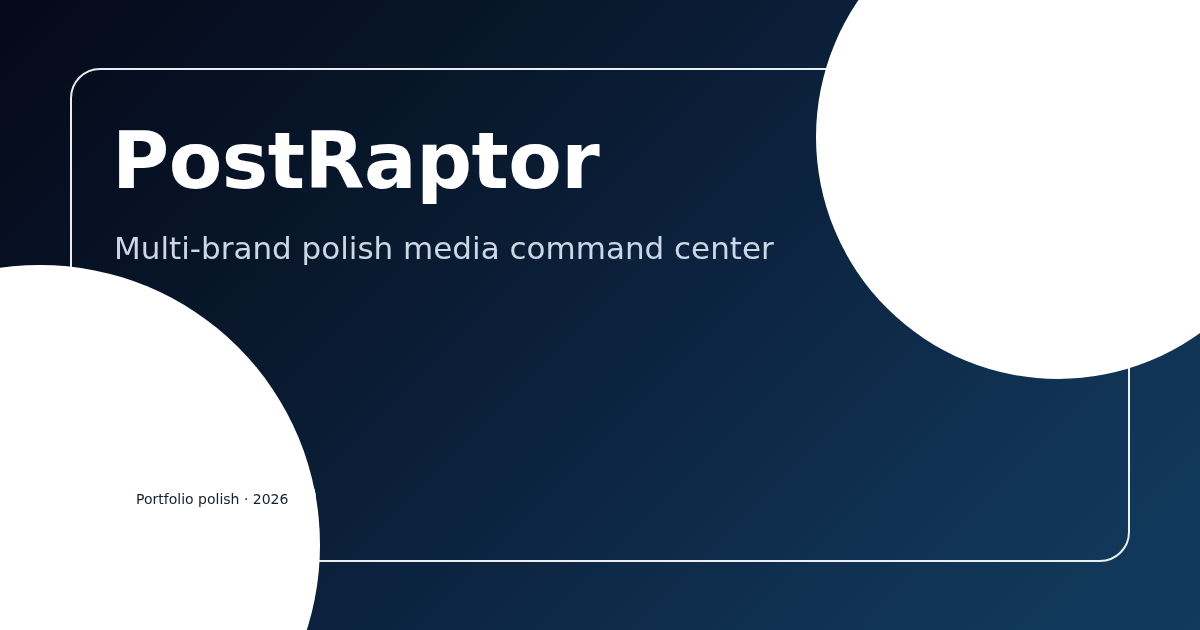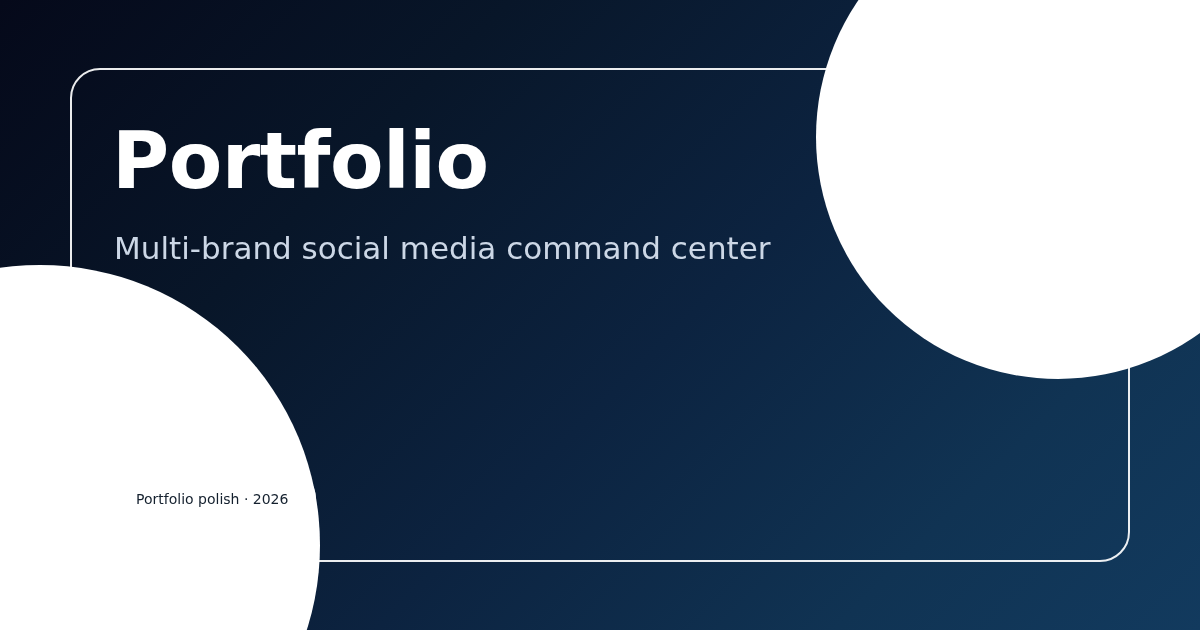--- a/index.html
+++ b/index.html
@@ -102,19 +102,19 @@
 
 <div id="canvas">
 
   <div class="blob blob-top-right"></div>
 
   <div class="blob blob-bottom-left"></div>
 
   <div class="frame"></div>
 
   <div class="content">
-    <h1 class="title">Portfolio</h1>
-    <p class="subtitle">Multi-brand social media command center</p>
+    <h1 class="title">PostRaptor</h1>
+    <p class="subtitle">Multi-brand polish media command center</p>
   </div>
 
   <div class="badge">Portfolio polish · 2026</div>
 
 </div>
 
 </body></html>

